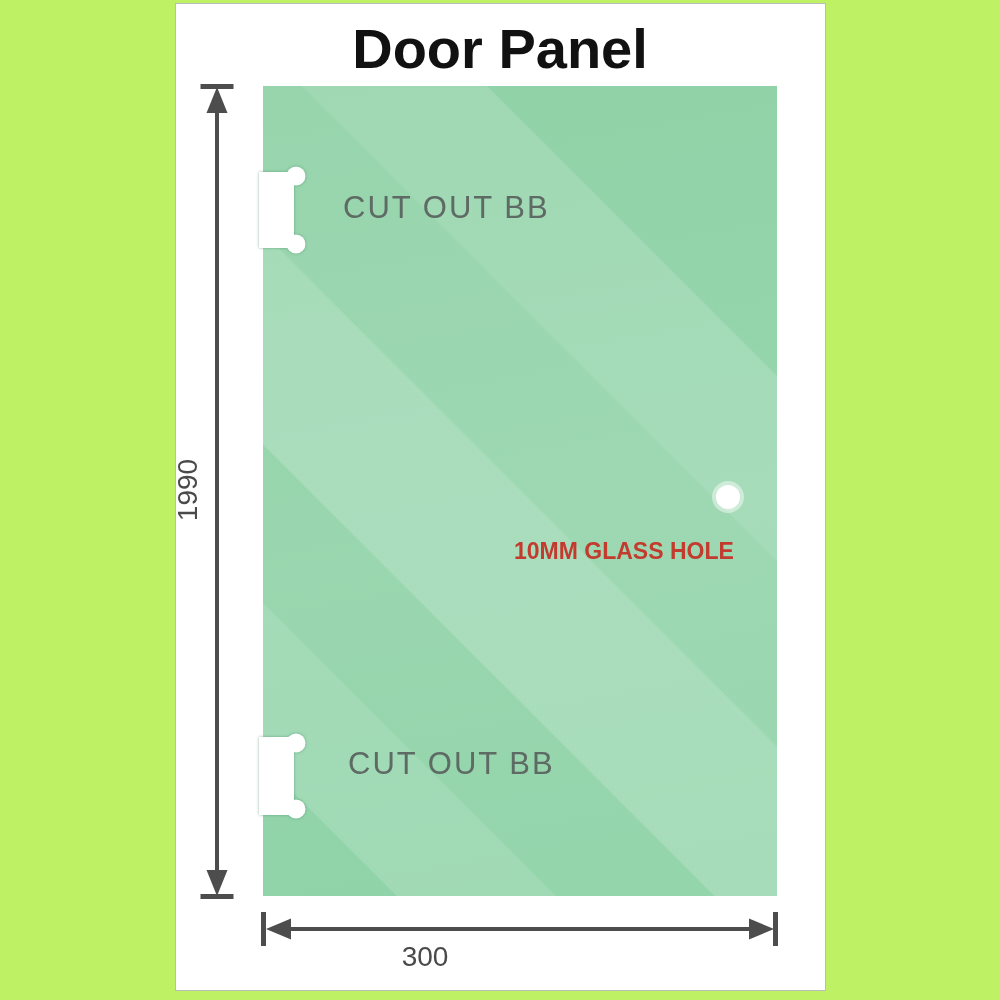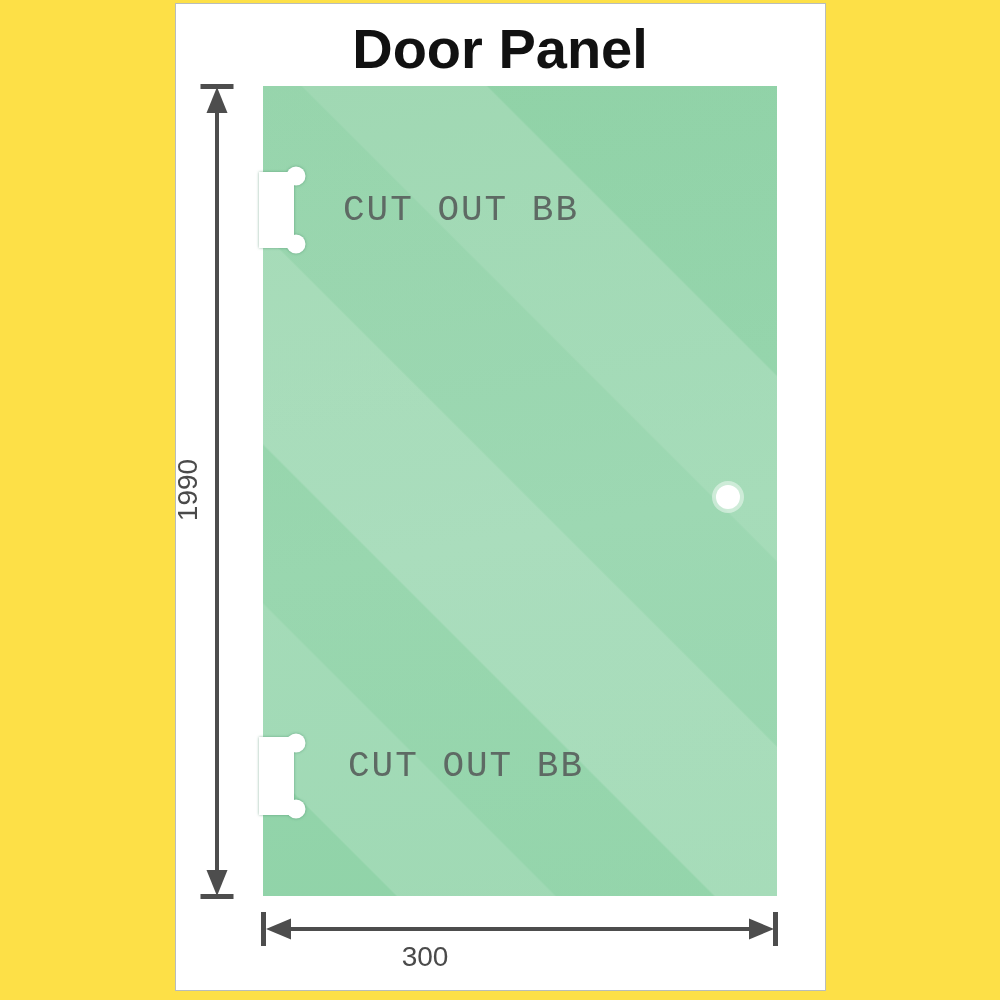--- a/index.html
+++ b/index.html
@@ -1,20 +1,20 @@
 <!DOCTYPE html>
 <html><head>
 <meta charset="utf-8">
 <style>
   html, body { margin: 0; padding: 0; background: #ffffff; }
   .stage {
     position: relative;
     width: 1000px;
     height: 1000px;
-    background: #fde047;
+    background: #bef264;
     font-family: "Liberation Sans", sans-serif;
     overflow: hidden;
   }
   .frame {
     position: absolute;
     left: 175px; top: 3px;
     width: 649px; height: 986px;
     border: 1px solid #b9bdba;
     background: #ffffff;
   }
@@ -60,26 +60,25 @@
   .glass-hole {
     position: absolute;
     left: 716px; top: 485px;
     width: 24px; height: 24px;
     border-radius: 50%;
     background: #ffffff;
     box-shadow: 0 0 0 4px rgba(255,255,255,0.45);
   }
   .cutout-label {
     position: absolute;
-    font-size: 36px;
+    font-size: 31px;
     font-weight: 400;
     letter-spacing: 2px;
     color: #5e6a64;
     white-space: nowrap;
-    font-family: Liberation Mono, monospace;
   }
   .cutout-label-1 { left: 343px; top: 190px; }
   .cutout-label-2 { left: 348px; top: 746px; }
   .hole-label {
     position: absolute;
     left: 514px; top: 538px;
     font-size: 23px;
     font-weight: 700;
     color: #c23b2e;
     white-space: nowrap;
@@ -132,20 +131,21 @@
       <circle cx="33" cy="12" r="9.5"></circle>
       <circle cx="33" cy="78" r="9.5"></circle>
     </g>
   </svg>
 
   <div class="glass-hole"></div>
 
   <div class="cutout-label cutout-label-1">CUT OUT BB</div>
   <div class="cutout-label cutout-label-2">CUT OUT BB</div>
 
+  <div class="hole-label">10MM GLASS HOLE</div>
 
   <svg class="dims-svg" viewBox="0 0 1000 1000">
     <g fill="#4d4d4d" stroke="none">
 
       <rect x="200.5" y="84" width="33" height="5"></rect>
       <rect x="200.5" y="894" width="33" height="5"></rect>
       <rect x="215" y="96" width="4" height="788"></rect>
       <polygon points="217,87 206.5,113 227.5,113"></polygon>
       <polygon points="217,896 206.5,870 227.5,870"></polygon>
 

